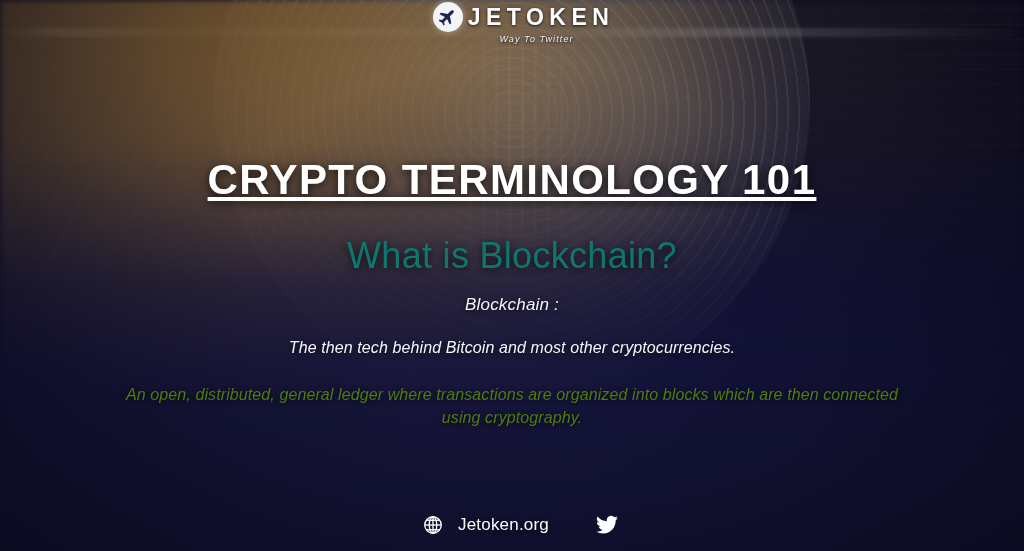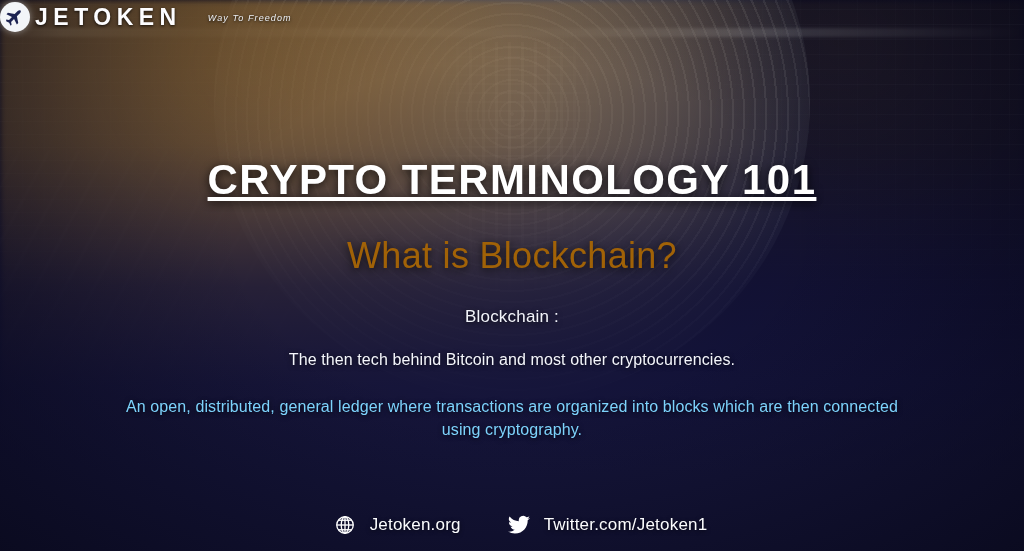--- a/index.html
+++ b/index.html
@@ -127,21 +127,21 @@
     position:absolute; inset:0;
     background:radial-gradient(ellipse at 50% 42%, rgba(0,0,0,0) 38%, rgba(4,4,16,0.62) 100%);
   }
 
   
   .content { position:relative; z-index:5; width:1024px; height:551px; }
 
   
   .logo {
     position:absolute; left:0; right:0; top:2px;
-    display:flex; align-items:center;
+    display:flex; flex-direction:column; align-items:center;padding-left:23px;
   }
   .logo-row { display:flex; align-items:center; gap:5px; }
   .logo-mark {
     width:30px; height:30px; border-radius:50%;
     background:#f3f5f8;
     display:flex; align-items:center; justify-content:center;
     box-shadow:0 0 7px rgba(240,244,250,0.45);
   }
   .logo-mark svg { display:block; }
   .logo-word {
@@ -157,40 +157,40 @@
   
   .title {
     position:absolute; left:0; right:0; top:156px;
     text-align:center; color:#ffffff;
     font-size:42px; font-weight:bold; letter-spacing:1.4px;
     text-shadow:0 2px 10px rgba(0,0,0,0.80);
     text-decoration:underline;
   }
   .subtitle {
     position:absolute; left:0; right:0; top:235px;
-    text-align:center; color:#a16207;
+    text-align:center; color:#0f766e;
     font-size:36px; font-weight:normal; letter-spacing:0.3px;
     text-shadow:0 2px 9px rgba(0,0,0,0.78);
   }
 
   
-  .body-block { position:absolute; left:0; right:0; top:307px; text-align:center; }
+  .body-block { position:absolute; left:0; right:0; top:295px; text-align:center;font-style:italic; }
   .body-term {
     color:#f2f4fa; font-size:17px; letter-spacing:0.2px;
     text-shadow:0 1px 5px rgba(0,0,0,0.7);
   }
   .body-line-1 {
     margin-top:24px;
     color:#f4f6fb; font-size:16px; letter-spacing:0.1px;
     text-shadow:0 1px 5px rgba(0,0,0,0.7);
   }
   .body-line-2 {
     margin:26px auto 12px;
     width:780px;
-    color:#7dd3fc; font-size:16px; line-height:1.45; letter-spacing:0.1px;
+    color:#4d7c0f; font-size:16px; line-height:1.45; letter-spacing:0.1px;
     text-shadow:0 1px 5px rgba(0,0,0,0.7);
   }
 
   
   .footer {
     position:absolute; left:0; right:0; bottom:14px;
     display:flex; align-items:center; justify-content:center; gap:46px;margin-left:16px;
   }
   .footer-item { display:flex; align-items:center; gap:13px; }
   .footer-icon { width:24px; height:24px; display:flex; align-items:center; justify-content:center; }
@@ -222,21 +222,21 @@
 
     <div class="logo">
       <div class="logo-row">
         <span class="logo-mark">
           <svg width="22" height="22" viewBox="0 0 24 24" aria-hidden="true">
             <path fill="#1d2352" d="M2.4 14.6l3.1.55 3.2-3.2-6.0-3.05 1.55-1.55 7.35 1.5 3.35-3.35c.95-.95 2.3-1.25 3.0-.55.7.7.4 2.05-.55 3.0l-3.35 3.35 1.5 7.35-1.55 1.55-3.05-6.0-3.2 3.2.55 3.1-1.1 1.1-1.5-3.35-3.35-1.5z"></path>
           </svg>
         </span>
         <span class="logo-word">JETOKEN</span>
       </div>
-      <div class="logo-tag">Way To Freedom</div>
+      <div class="logo-tag">Way To Twitter</div>
     </div>
 
     <div class="title">CRYPTO TERMINOLOGY 101</div>
     <div class="subtitle">What is Blockchain?</div>
 
     <div class="body-block">
       <div class="body-term">Blockchain :</div>
       <div class="body-line-1">The then tech behind Bitcoin and most other cryptocurrencies.</div>
       <div class="body-line-2">An open, distributed, general ledger where transactions are organized into blocks which are then connected using cryptography.</div>
     </div>
@@ -259,18 +259,17 @@
         <span class="footer-label">Jetoken.org</span>
       </div>
 
 
       <div class="footer-item">
         <span class="footer-icon">
           <svg width="24" height="24" viewBox="0 0 24 24" aria-hidden="true">
             <path fill="#ffffff" d="M23 4.9c-.8.36-1.67.6-2.58.71a4.5 4.5 0 0 0 1.98-2.48 9 9 0 0 1-2.86 1.09 4.5 4.5 0 0 0-7.66 4.1A12.77 12.77 0 0 1 2.6 3.6a4.5 4.5 0 0 0 1.39 6.0 4.45 4.45 0 0 1-2.04-.56v.06a4.5 4.5 0 0 0 3.6 4.41 4.5 4.5 0 0 1-2.03.08 4.5 4.5 0 0 0 4.2 3.12A9.04 9.04 0 0 1 1 18.6a12.74 12.74 0 0 0 6.9 2.02c8.28 0 12.8-6.86 12.8-12.8l-.02-.58A9.1 9.1 0 0 0 23 4.9z"></path>
           </svg>
         </span>
-        <span class="footer-label">Twitter.com/Jetoken1</span>
       </div>
 
     </div>
   </div>
 </div>
 
 </body></html>

